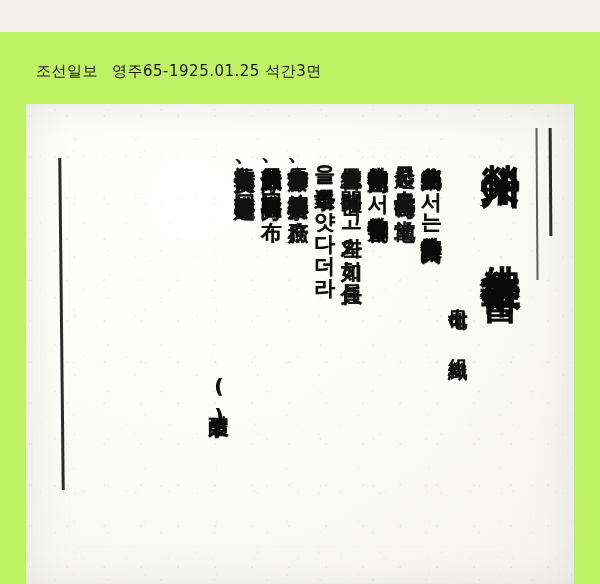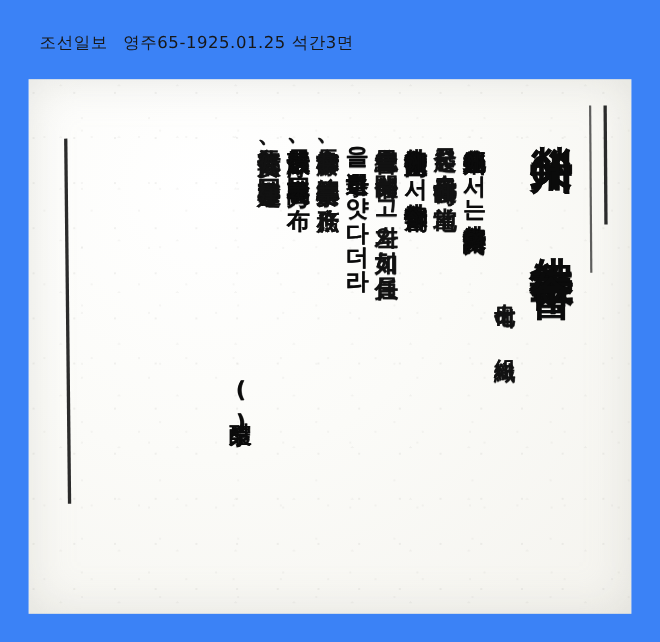--- a/index.html
+++ b/index.html
@@ -10,21 +10,22 @@
     width: 600px;
     height: 584px;
     background: #f2f1ec;
     font-family: "Liberation Sans", sans-serif;
     overflow: hidden;
     position: relative;
   }
   .page {
     position: absolute;
     inset: 0;
-    background: #3b82f6;
+    background: #bef264;
+    margin-top: 32px;
   }
   
   .caption {
     position: absolute;
     top: 30px;
     left: 36px;
     font-size: 15px;
     letter-spacing: 0.5px;
     color: #171717;
     font-family: "DejaVu Sans", sans-serif;

